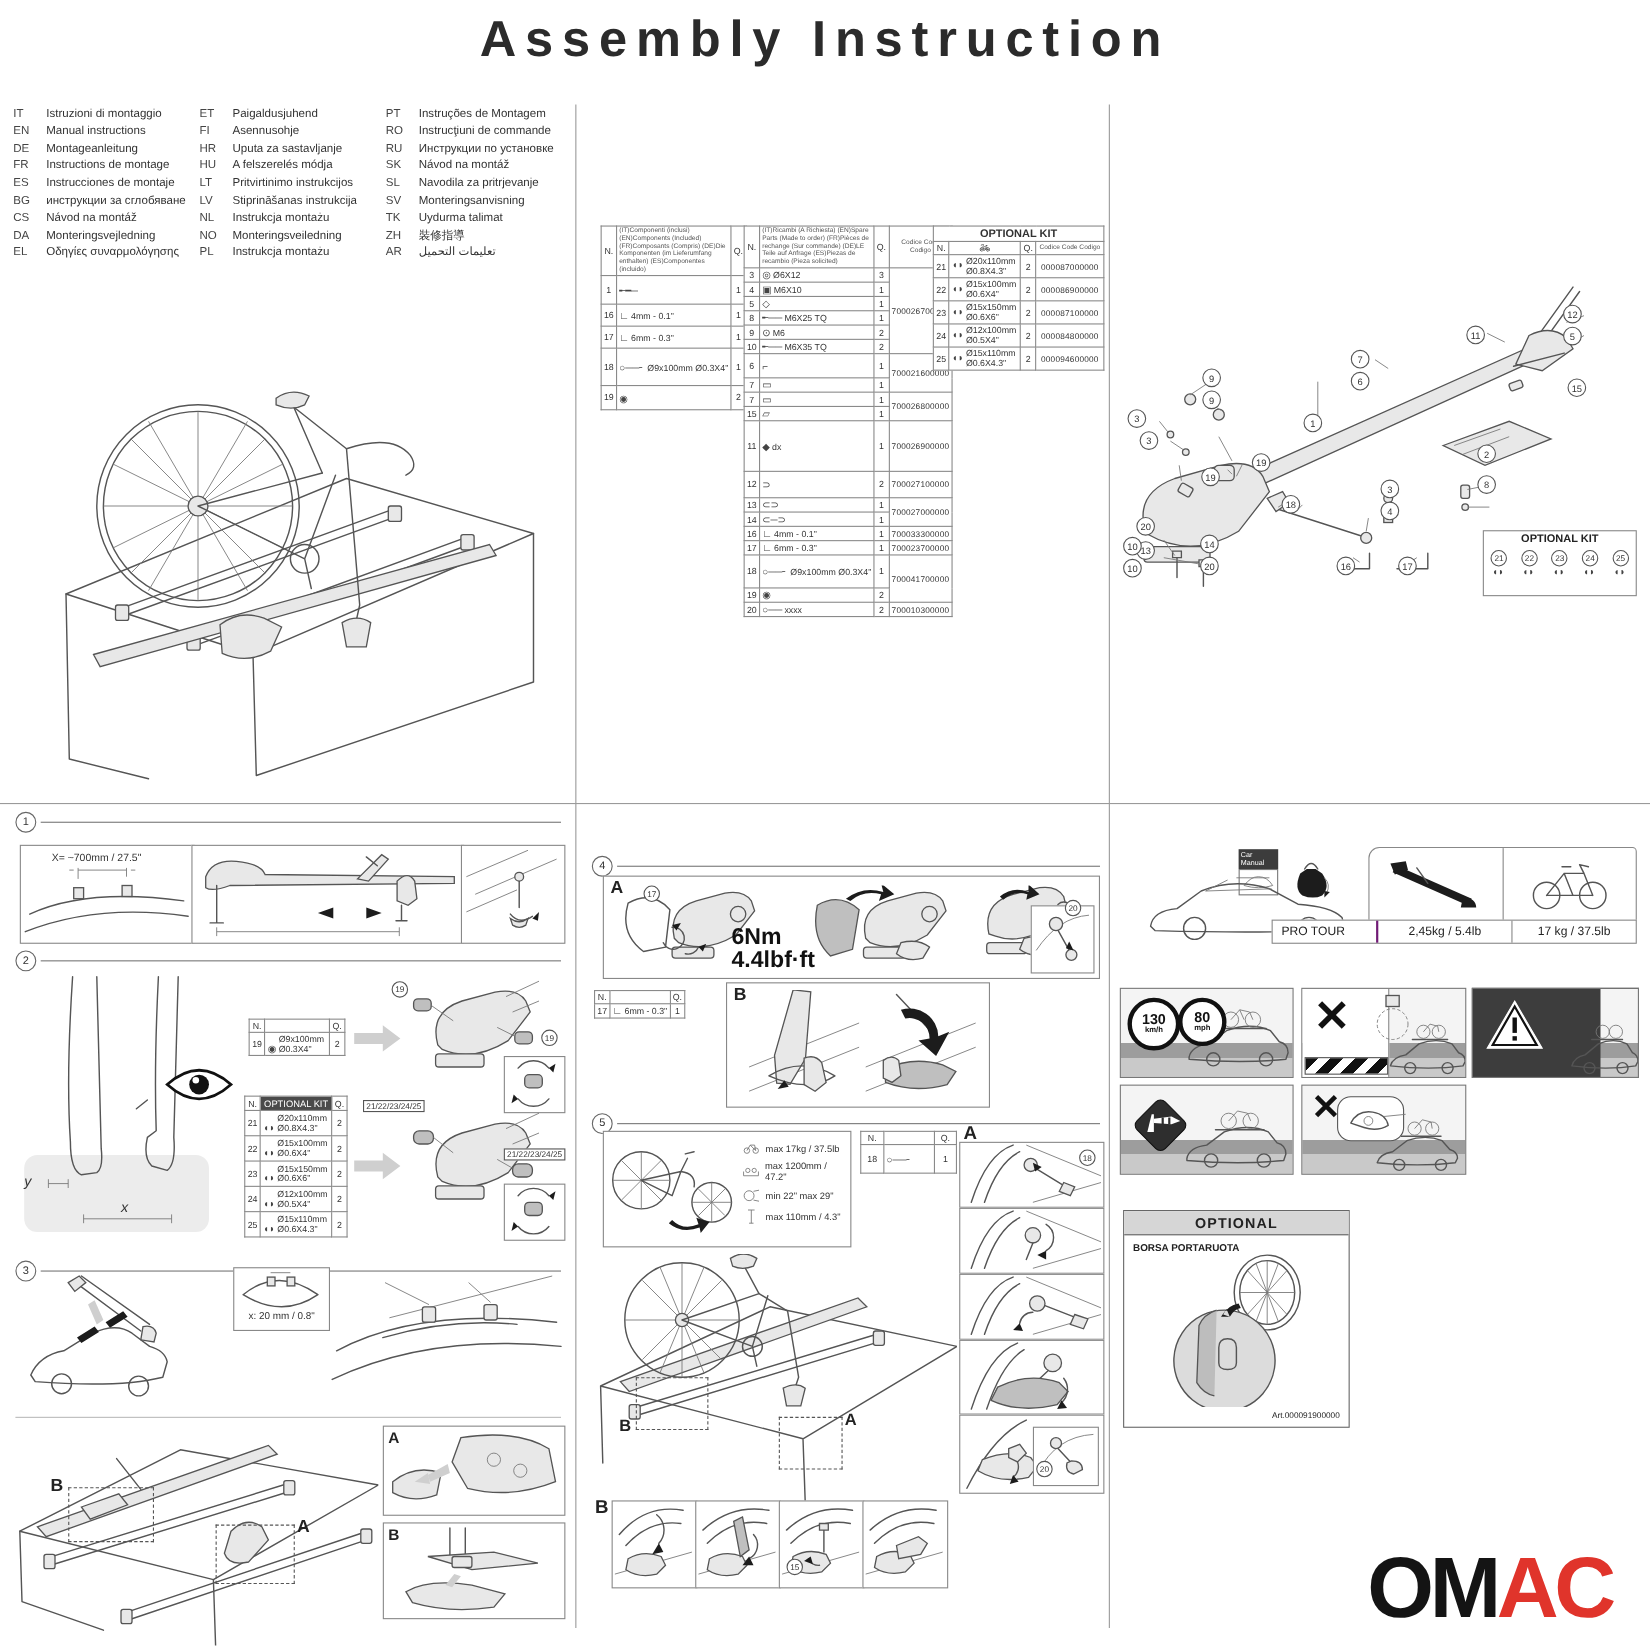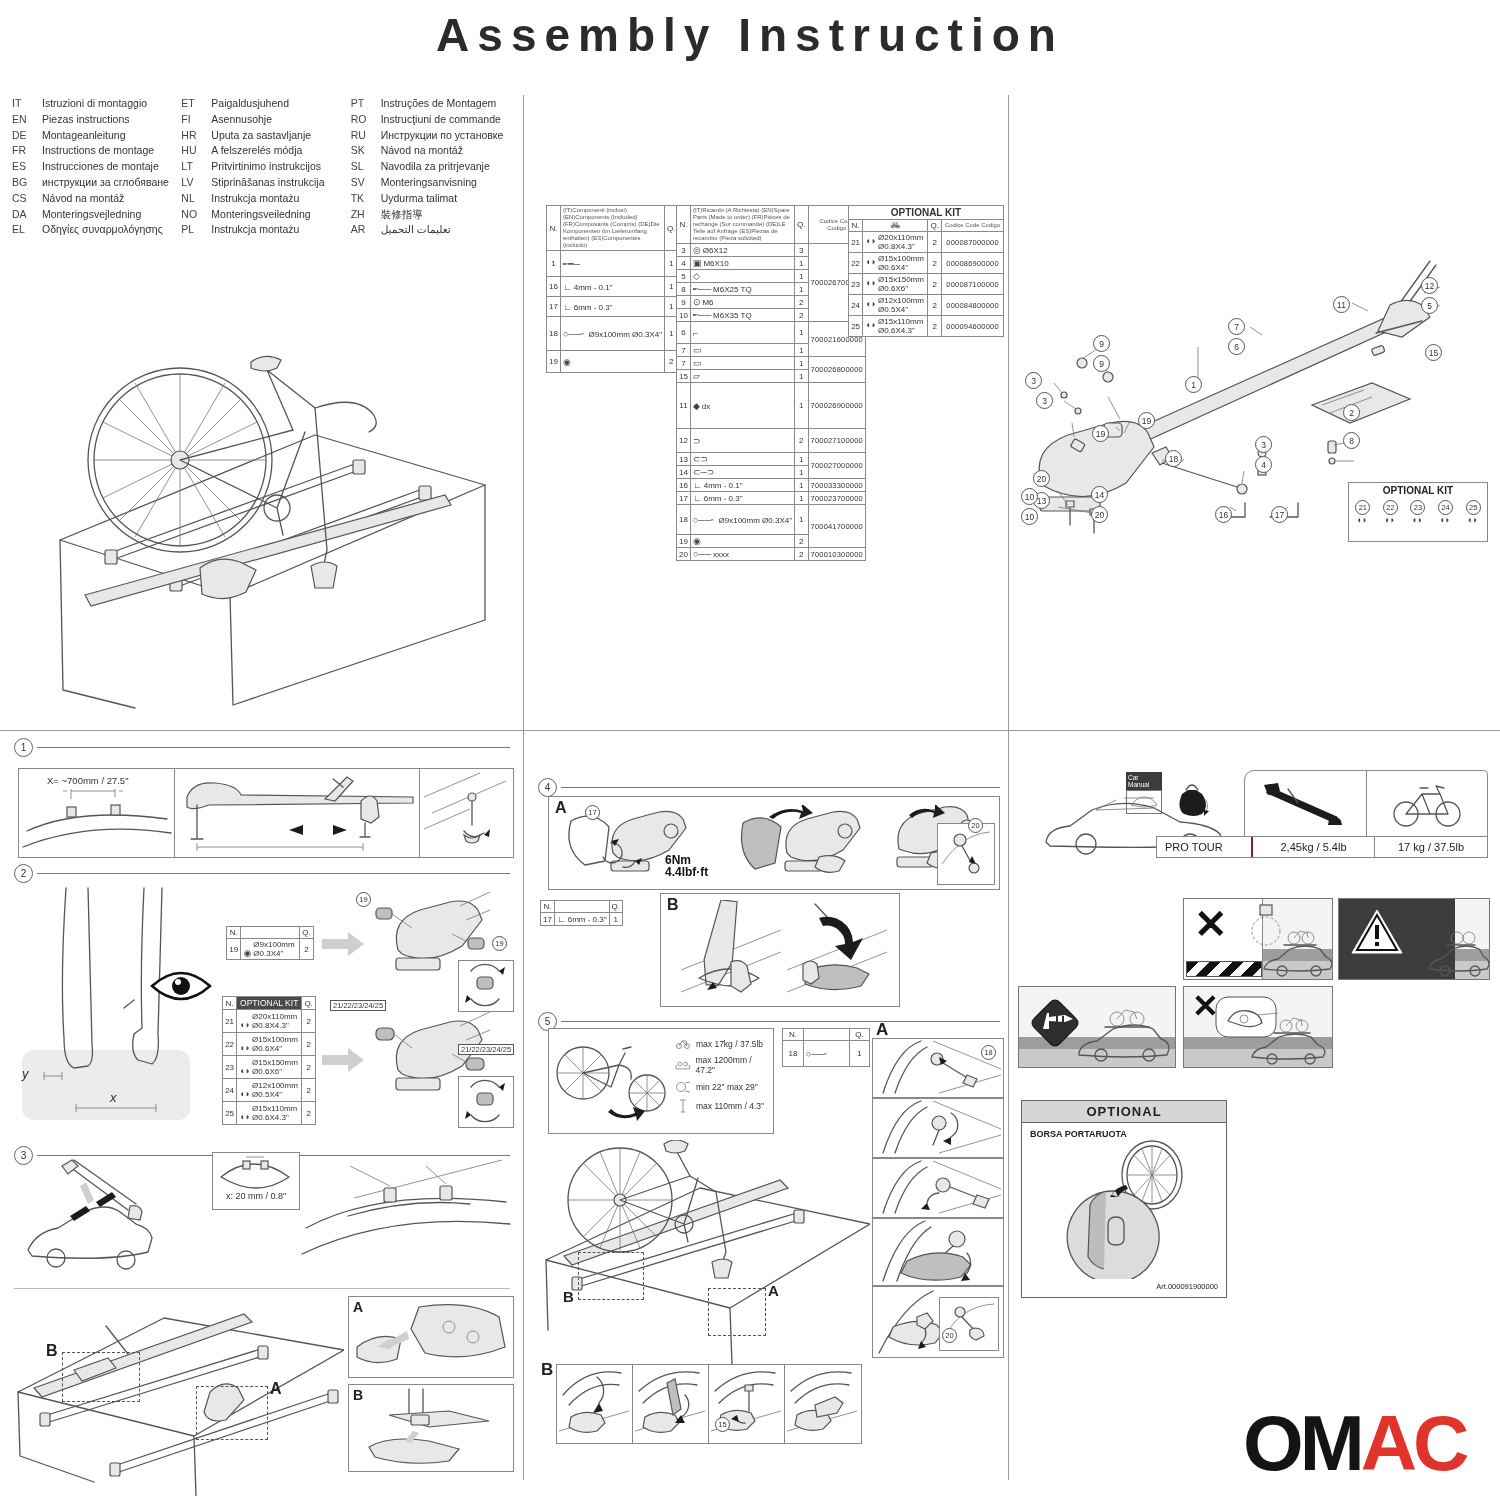--- a/index.html
+++ b/index.html
@@ -79,21 +79,21 @@
   <div class="hline" style="left:0;top:730px;width:1500px"></div>
 
   <div class="langs">
 
   <div class="lang">
         <span class="lc">IT</span>
         <span class="ll">Istruzioni di montaggio</span>
       </div>
       <div class="lang">
         <span class="lc">EN</span>
-        <span class="ll">Piezas instructions</span>
+        <span class="ll">Manual instructions</span>
       </div>
       <div class="lang">
         <span class="lc">DE</span>
         <span class="ll">Montageanleitung</span>
       </div>
       <div class="lang">
         <span class="lc">FR</span>
         <span class="ll">Instructions de montage</span>
       </div>
       <div class="lang">
@@ -755,21 +755,21 @@
       <path class="ln" d="M6 16 q-8 28 14 44 l20 -4 4 -34 q-16 -18 -38 -6 z"></path>
       <path class="fillg" d="M48 48 q-6 -26 20 -34 l26 -7 q17 -3 24 7 l3 9 -17 22 q-28 17 -52 7 z"></path>
       <rect class="fillg" x="46" y="56" width="38" height="10" rx="3"></rect>
       <circle class="fillg" cx="106" cy="26" r="7"></circle>
       <path class="ln" d="M38 52 a10 10 0 1 0 8 -14"></path>
         <path class="blk" d="M46 36 l8 -2 -4 7 z"></path>
       <path class="ln" d="M58 62 a10 10 0 0 0 12 -6"></path>
         <path class="blk" d="M70 56 l7 -3 -3 7 z"></path>
     </svg>
     <span class="co sm" style="left:36px;top:8px;position:absolute">17</span>
-    <div class="torque abs" style="left:116px;top:57px;font-size:12px"><span>6Nm</span><br><span>4.4lbf·ft</span></div>
+    <div class="torque abs" style="left:116px;top:44px;font-size:21px"><span>6Nm</span><br><span>4.4lbf·ft</span></div>
     <svg class="abs" style="left:190px;top:8px" width="130" height="80" viewBox="0 0 130 80">
       <path class="filld" d="M4 18 q-6 30 12 46 l20 -6 6 -36 q-18 -16 -38 -4 z"></path>
       <path class="fillg" d="M48 48 q-6 -26 20 -34 l26 -7 q17 -3 24 7 l3 9 -17 22 q-28 17 -52 7 z"></path>
       <rect class="fillg" x="46" y="56" width="38" height="10" rx="3"></rect>
       <circle class="fillg" cx="106" cy="26" r="7"></circle>
       <path class="fillg" d="M80 52 q16 -4 26 4 l-6 10 q-14 4 -24 -4 z"></path>
       <path class="blk" d="M30 12 q16 -12 34 -6 l-2 -8 12 10 -14 6 2 -6 q-16 -4 -28 6 z"></path>
     </svg>
     <svg class="abs" style="left:330px;top:8px" width="110" height="80" viewBox="0 0 110 80">
       <path class="fillg" d="M20 44 q-6 -28 22 -36 l24 -6 q16 -2 22 8 l2 8 -16 20 q-26 16 -48 8 z"></path>
@@ -1055,20 +1055,39 @@
           </svg>
       </div>
     </div>
     <div class="box" style="left:0;top:66px;width:330px;height:20px;display:flex;font-size:11px">
       <div style="flex:0 0 86px;border-right:2px solid #701a75;display:flex;align-items:center;padding-left:8px">PRO TOUR</div>
       <div style="flex:0 0 121px;border-right:1px solid #888;display:flex;align-items:center;justify-content:center">2,45kg / 5.4lb</div>
       <div style="flex:1;display:flex;align-items:center;justify-content:center">17 kg / 37.5lb</div>
     </div>
   </div>
 
+  <div class="warnbox" style="left:1018px;top:898px;width:156px;height:80px">
+    <svg class="abs" style="left:58px;top:14px" width="95" height="60" viewBox="0 0 95 60">
+      <path class="ln" d="M4 48 q2 -10 18 -12 l16 -12 q22 -8 40 0 l8 10 q8 2 8 10 l-2 6 q-40 4 -88 0 z"></path>
+      <circle class="ln" cx="26" cy="50" r="6"></circle>
+        <circle class="ln" cx="74" cy="50" r="6"></circle>
+      <path class="ln" d="M30 22 h44" stroke="#111" stroke-width="2"></path>
+      <circle class="lnt" cx="42" cy="14" r="7"></circle>
+        <circle class="lnt" cx="62" cy="14" r="7"></circle>
+        <path class="lnt" d="M42 14 l8 -9 9 2 3 7 M50 5 l4 9"></path>
+    </svg>
+    <div class="roundel" style="left:6px;top:8px">
+        <span class="v">130</span>
+        <span class="u">km/h</span>
+      </div>
+    <div class="roundel" style="left:52px;top:8px;width:36px;height:36px">
+        <span class="v">80</span>
+        <span class="u">mph</span>
+      </div>
+  </div>
   <div class="warnbox" style="left:1183px;top:898px;width:148px;height:80px">
     <div class="abs" style="left:0;top:0;width:78px;height:80px;background:#fff;border-right:1px solid #888"></div>
     <div class="abs" style="left:2px;top:62px;width:74px;height:14px;background:repeating-linear-gradient(135deg,#111 0 8px,#fff 8px 16px);border:1px solid #555"></div>
     <span class="xmark" style="left:10px;top:8px">✕</span>
     <svg class="abs" style="left:62px;top:4px" width="40" height="50" viewBox="0 0 40 50">
       <circle class="lnt" cx="20" cy="28" r="14" stroke-dasharray="3 2"></circle>
         <rect class="fillg" x="14" y="2" width="12" height="10"></rect>
     </svg>
     <svg class="abs" style="left:78px;top:26px" width="70" height="52" viewBox="0 0 70 52">
       <path class="ln" d="M2 44 q2 -8 14 -10 l12 -10 q16 -6 30 0 l6 8 q6 2 6 8 l-2 4 q-30 4 -66 0 z"></path>

